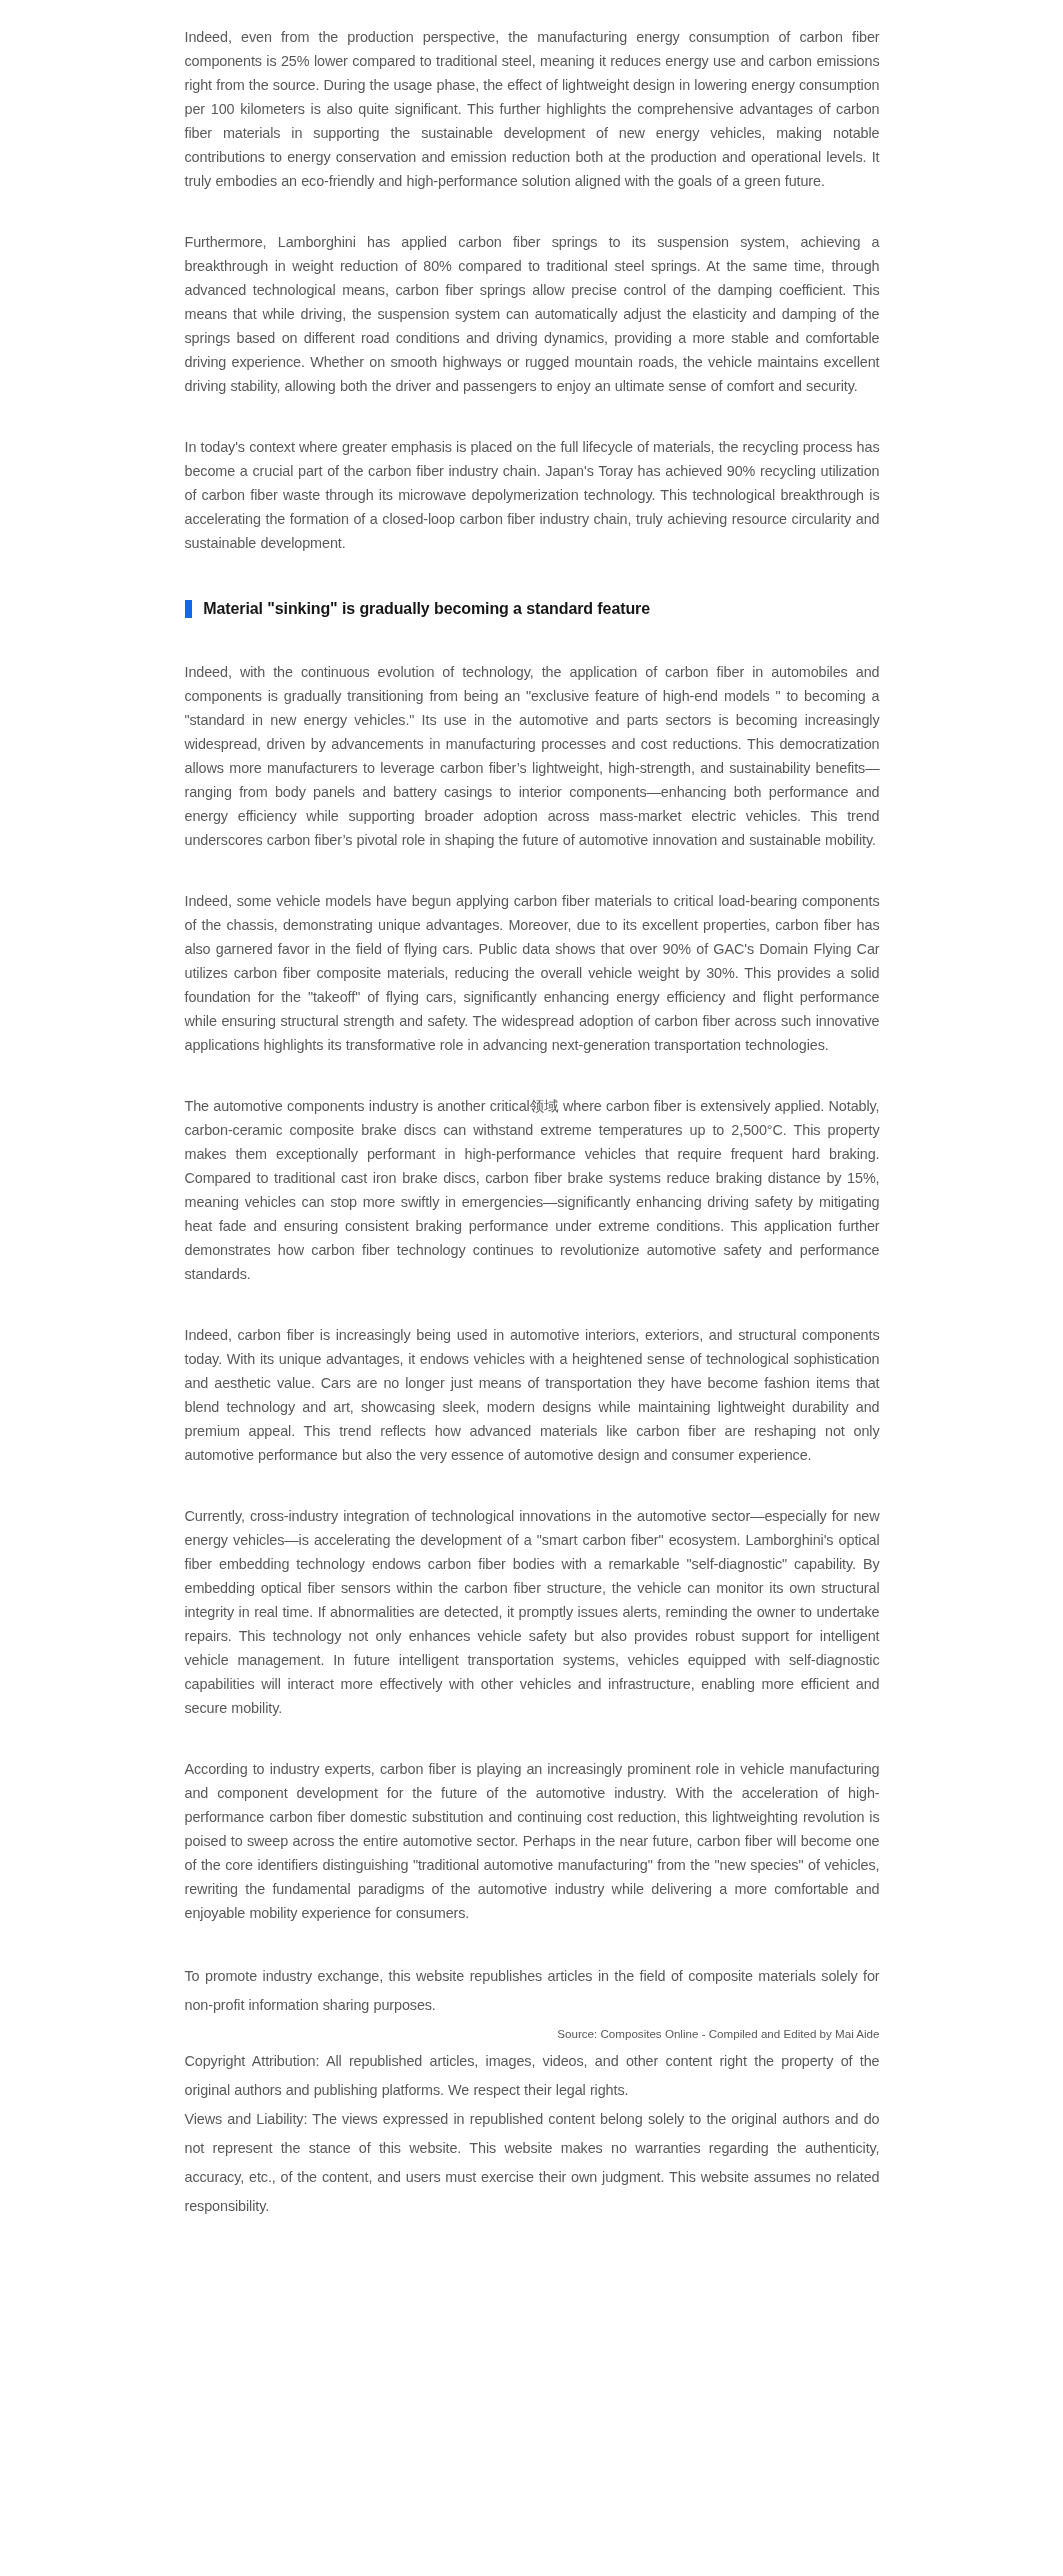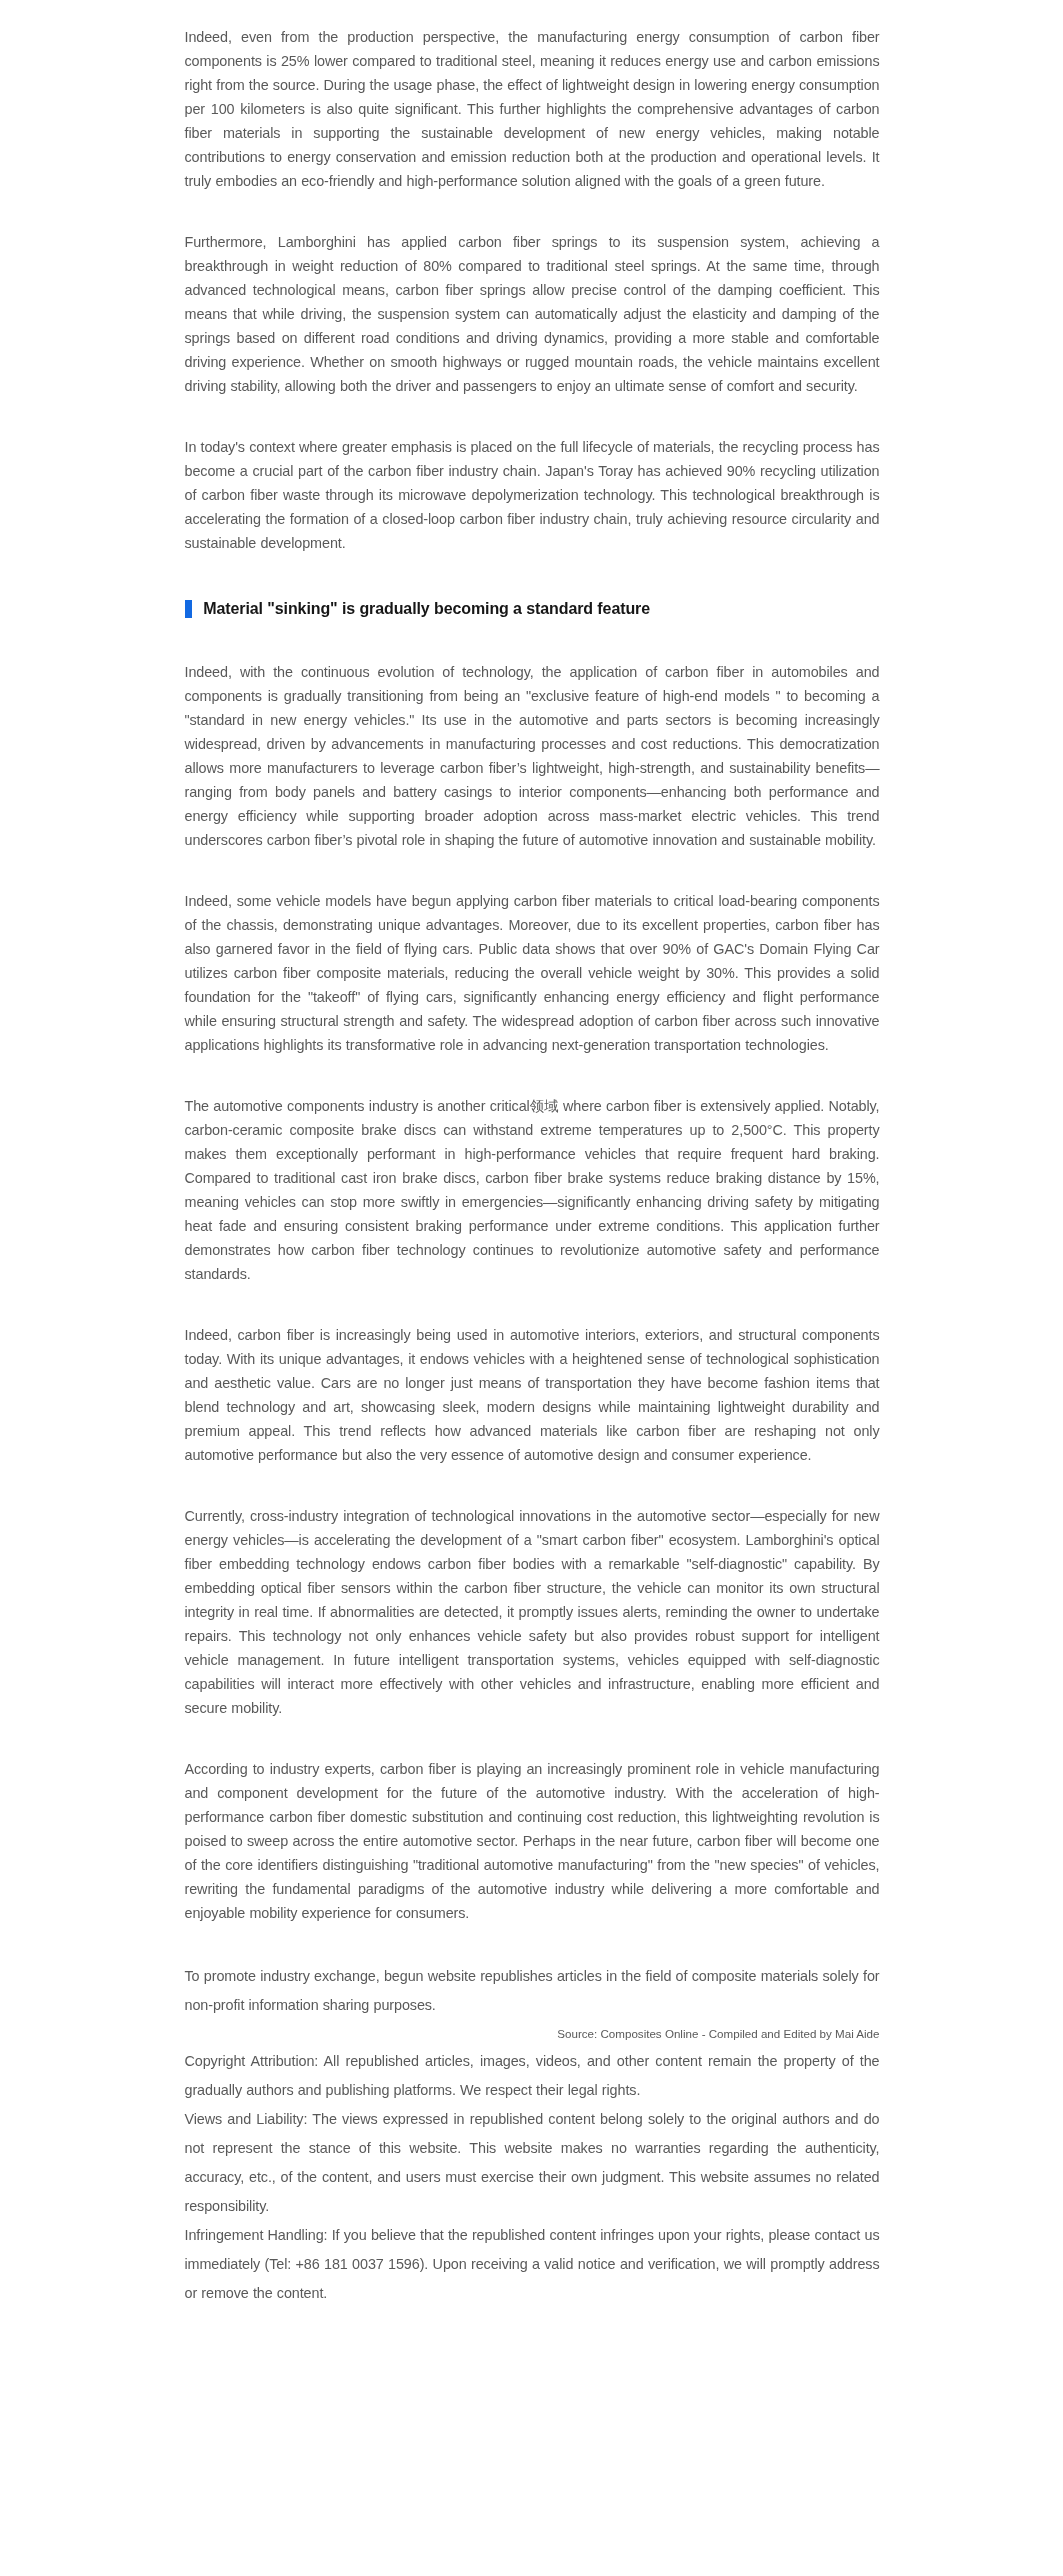--- a/index.html
+++ b/index.html
@@ -81,22 +81,21 @@
     </div>
 
     <p class="para">Indeed, with the continuous evolution of technology, the application of carbon fiber in automobiles and components is gradually transitioning from being an "exclusive feature of high-end models " to becoming a "standard in new energy vehicles." Its use in the automotive and parts sectors is becoming increasingly widespread, driven by advancements in manufacturing processes and cost reductions. This democratization allows more manufacturers to leverage carbon fiber’s lightweight, high-strength, and sustainability benefits—ranging from body panels and battery casings to interior components—enhancing both performance and energy efficiency while supporting broader adoption across mass-market electric vehicles. This trend underscores carbon fiber’s pivotal role in shaping the future of automotive innovation and sustainable mobility.</p>
     <p class="para">Indeed, some vehicle models have begun applying carbon fiber materials to critical load-bearing components of the chassis, demonstrating unique advantages. Moreover, due to its excellent properties, carbon fiber has also garnered favor in the field of flying cars. Public data shows that over 90% of GAC's Domain Flying Car utilizes carbon fiber composite materials, reducing the overall vehicle weight by 30%. This provides a solid foundation for the "takeoff" of flying cars, significantly enhancing energy efficiency and flight performance while ensuring structural strength and safety. The widespread adoption of carbon fiber across such innovative applications highlights its transformative role in advancing next-generation transportation technologies.</p>
     <p class="para">The automotive components industry is another critical领域 where carbon fiber is extensively applied. Notably, carbon-ceramic composite brake discs can withstand extreme temperatures up to 2,500°C. This property makes them exceptionally performant in high-performance vehicles that require frequent hard braking. Compared to traditional cast iron brake discs, carbon fiber brake systems reduce braking distance by 15%, meaning vehicles can stop more swiftly in emergencies—significantly enhancing driving safety by mitigating heat fade and ensuring consistent braking performance under extreme conditions. This application further demonstrates how carbon fiber technology continues to revolutionize automotive safety and performance standards.</p>
     <p class="para">Indeed, carbon fiber is increasingly being used in automotive interiors, exteriors, and structural components today. With its unique advantages, it endows vehicles with a heightened sense of technological sophistication and aesthetic value. Cars are no longer just means of transportation they have become fashion items that blend technology and art, showcasing sleek, modern designs while maintaining lightweight durability and premium appeal. This trend reflects how advanced materials like carbon fiber are reshaping not only automotive performance but also the very essence of automotive design and consumer experience.</p>
     <p class="para">Currently, cross-industry integration of technological innovations in the automotive sector—especially for new energy vehicles—is accelerating the development of a "smart carbon fiber" ecosystem. Lamborghini's optical fiber embedding technology endows carbon fiber bodies with a remarkable "self-diagnostic" capability. By embedding optical fiber sensors within the carbon fiber structure, the vehicle can monitor its own structural integrity in real time. If abnormalities are detected, it promptly issues alerts, reminding the owner to undertake repairs. This technology not only enhances vehicle safety but also provides robust support for intelligent vehicle management. In future intelligent transportation systems, vehicles equipped with self-diagnostic capabilities will interact more effectively with other vehicles and infrastructure, enabling more efficient and secure mobility.</p>
     <p class="para">According to industry experts, carbon fiber is playing an increasingly prominent role in vehicle manufacturing and component development for the future of the automotive industry. With the acceleration of high-performance carbon fiber domestic substitution and continuing cost reduction, this lightweighting revolution is poised to sweep across the entire automotive sector. Perhaps in the near future, carbon fiber will become one of the core identifiers distinguishing "traditional automotive manufacturing" from the "new species" of vehicles, rewriting the fundamental paradigms of the automotive industry while delivering a more comfortable and enjoyable mobility experience for consumers.</p>
 
     <div>
-      <p class="footer-para">To promote industry exchange, begun website republishes articles in the field of composite materials solely for non-profit information sharing purposes.</p>
+      <p class="footer-para">To promote industry exchange, this website republishes articles in the field of composite materials solely for non-profit information sharing purposes.</p>
       <p class="footer-source">Source: Composites Online - Compiled and Edited by Mai Aide</p>
-      <p class="footer-para">Copyright Attribution: All republished articles, images, videos, and other content remain the property of the gradually authors and publishing platforms. We respect their legal rights.</p>
+      <p class="footer-para">Copyright Attribution: All republished articles, images, videos, and other content right the property of the original authors and publishing platforms. We respect their legal rights.</p>
       <p class="footer-para">Views and Liability: The views expressed in republished content belong solely to the original authors and do not represent the stance of this website. This website makes no warranties regarding the authenticity, accuracy, etc., of the content, and users must exercise their own judgment. This website assumes no related responsibility.</p>
-      <p class="footer-para">Infringement Handling: If you believe that the republished content infringes upon your rights, please contact us immediately (Tel: +86 181 0037 1596). Upon receiving a valid notice and verification, we will promptly address or remove the content.</p>
     </div>
 
   </div>
 </div>
 
 
 </body></html>

